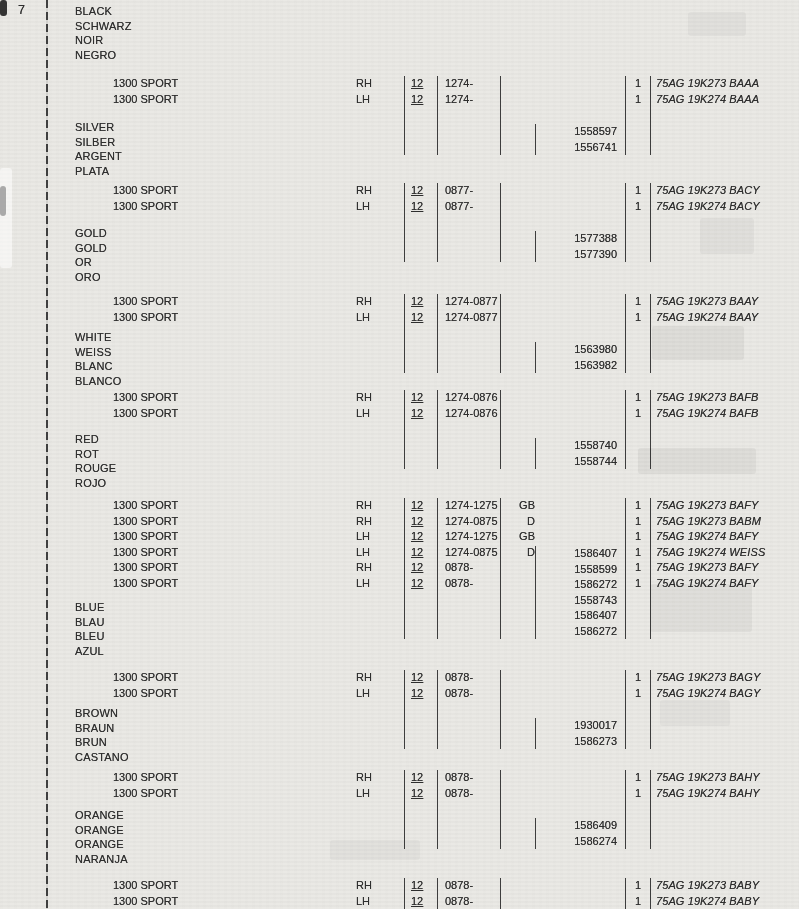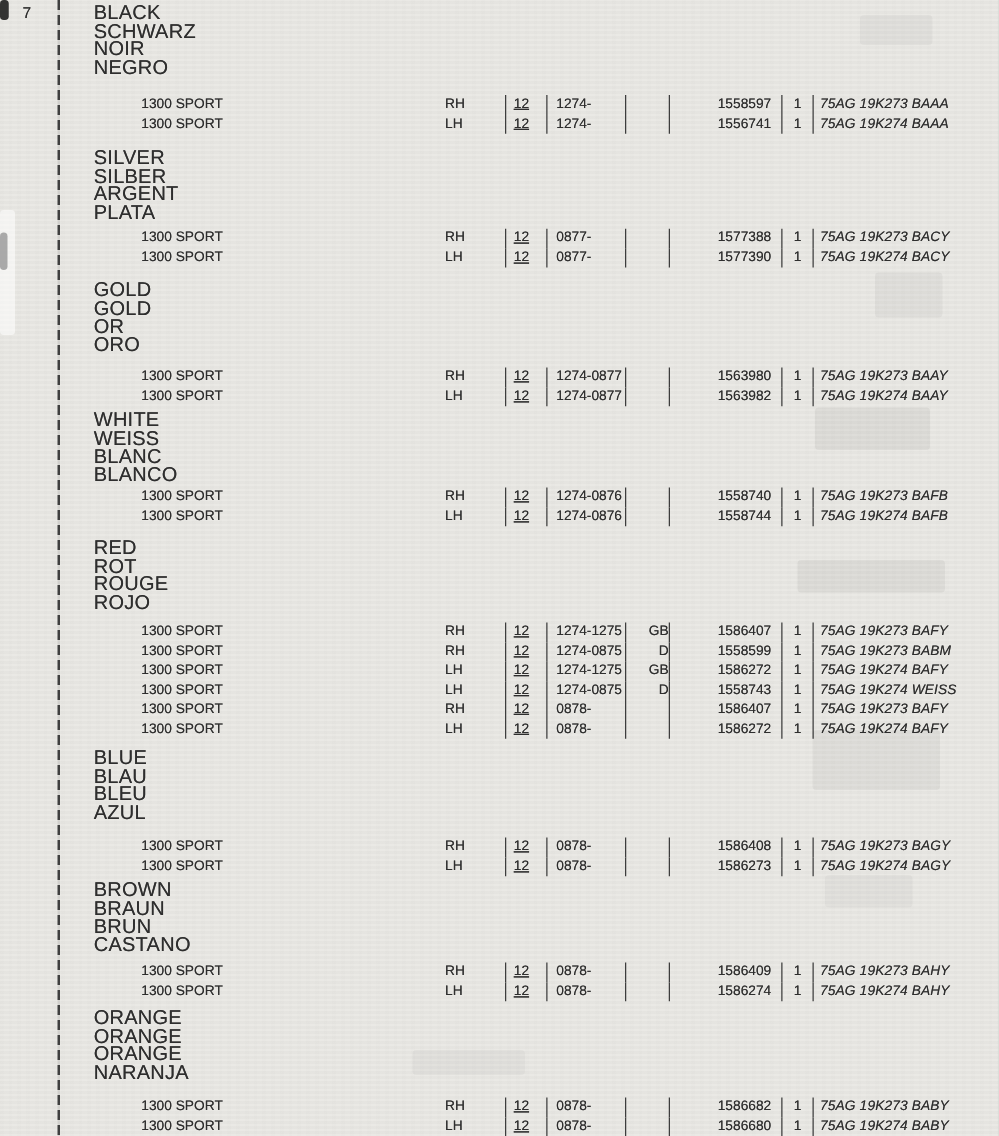--- a/index.html
+++ b/index.html
@@ -17,34 +17,34 @@
       repeating-linear-gradient(90deg, rgba(0,0,0,0.008) 0 3px, transparent 3px 7px);
   }
   .pagenum{position:absolute;left:18px;top:3px;font-size:12.5px;}
   .vrule{
     position:absolute;left:46px;top:0;width:2px;height:909px;
     background:repeating-linear-gradient(to bottom,#3f3f3f 0 8px, rgba(63,63,63,0.12) 8px 12px);
   }
   .group{position:absolute;left:0;width:799px;}
   .colors{
     position:absolute;left:75px;top:0;
-    font-size:16px;line-height:14.6px;letter-spacing:0.2px;white-space:nowrap;
+    font-size:11px;line-height:14.6px;letter-spacing:0.2px;white-space:nowrap;
   }
   .rows{position:absolute;left:113px;top:0;}
   .row{
     display:grid;
     grid-template-columns:243px 48px 33px 63px 35px 90px 25px 160px;
     height:15.5px;line-height:15.5px;font-size:11px;white-space:nowrap;
   }
   .cell{overflow:visible;}
   .c-qty,.c-range,.c-sfx,.c-part,.c-one,.c-code{border-left:1.4px solid #3d3d3d;}
   .c-qty{padding-left:6px;text-decoration:underline;}
   .c-range{padding-left:7px;}
   .c-sfx{padding-left:3px;text-align:right;}
-  .c-part{text-align:right;padding-right:8px;}
+  .c-part{text-align:right;padding-right:8px;margin-top:48px;}
   .c-one{padding-left:9px;}
   .c-code{padding-left:5px;letter-spacing:0.1px;font-style:italic;}
   .artifact{position:absolute;pointer-events:none;}
 </style>
 </head>
 <body>
 
 <div class="page">
   <div class="pagenum">7</div>
   <div class="vrule"></div>
@@ -246,21 +246,21 @@
           <div class="color-line">BLEU</div>
           <div class="color-line">AZUL</div>
         </div>
         <div class="rows" style="top: 70px;">
           <div class="row">
             <div class="cell c-model">1300 SPORT</div>
             <div class="cell c-side">RH</div>
             <div class="cell c-qty">12</div>
             <div class="cell c-range">0878-</div>
             <div class="cell c-sfx"></div>
-            <div class="cell c-part">1586408</div>
+            <div class="cell c-part">1930017</div>
             <div class="cell c-one">1</div>
             <div class="cell c-code">75AG 19K273 BAGY</div>
           </div>
           <div class="row">
             <div class="cell c-model">1300 SPORT</div>
             <div class="cell c-side">LH</div>
             <div class="cell c-qty">12</div>
             <div class="cell c-range">0878-</div>
             <div class="cell c-sfx"></div>
             <div class="cell c-part">1586273</div>

